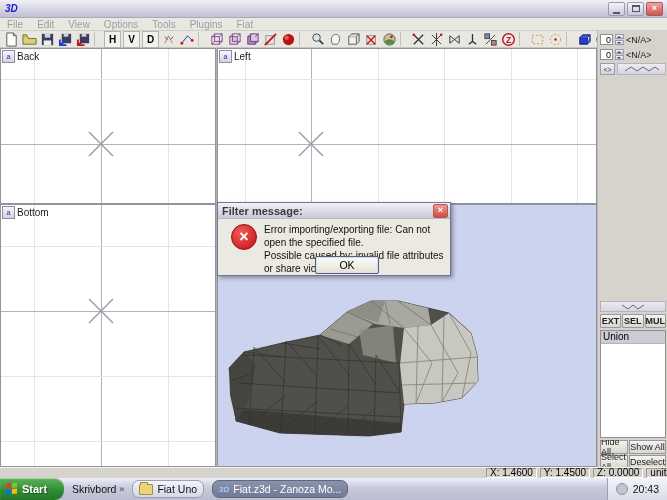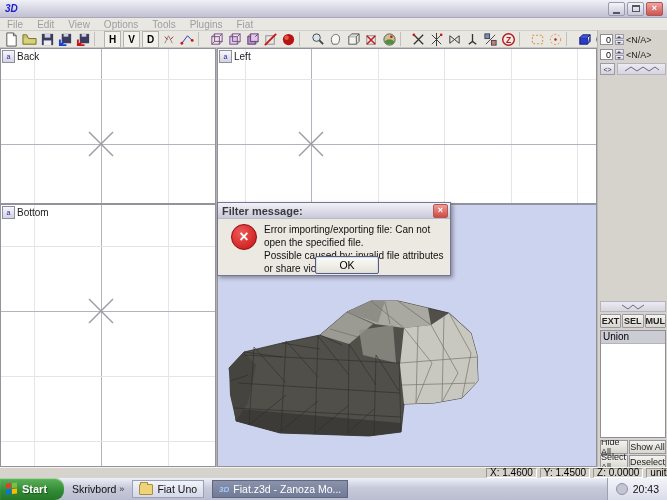--- a/index.html
+++ b/index.html
@@ -101,21 +101,21 @@
     background:linear-gradient(#eef0f8,#c6cada 45%,#b9bdcf);display:flex;align-items:center;}
   .startbtn{width:64px;height:22px;border-radius:0 9px 9px 0;
     background:linear-gradient(#5db25a,#2f8a34 60%,#257728);display:flex;align-items:center;gap:4px;
     padding-left:6px;box-sizing:border-box;box-shadow:inset 0 1px 1px rgba(255,255,255,.5);}
   .start-label{color:#fff;font-weight:bold;font-size:11px;text-shadow:1px 1px 1px rgba(0,0,0,.4);}
   .flag{width:12px;height:12px;display:grid;grid-template-columns:5px 5px;grid-template-rows:5px 5px;gap:1px;transform:skewY(-6deg);}
   .flag i{display:block;}
   .ql{display:flex;align-items:center;gap:3px;margin-left:8px;}
   .ql-label{font-size:10.5px;color:#111;}
   .ql-chev{font-size:9px;color:#333;}
-  .taskbtn{height:18px;margin-left:8px;border-radius:0;display:flex;align-items:center;gap:4px;
+  .taskbtn{height:18px;margin-left:8px;border-radius:7px;display:flex;align-items:center;gap:4px;
     padding:0 6px;box-sizing:border-box;border:1px solid #9aa0b5;
     background:linear-gradient(#f2f4fb,#d4d8e8);font-size:10.5px;color:#111;white-space:nowrap;}
   .taskbtn.active{background:linear-gradient(#8b93ab,#717a96);color:#fff;border-color:#5f6780;}
   .folder-ico{width:12px;height:9px;background:#efd37a;border:1px solid #a98f3a;border-radius:1px;position:relative;}
   .folder-ico::before{content:"";position:absolute;left:0;top:-3px;width:6px;height:2px;background:#efd37a;
     border:1px solid #a98f3a;border-bottom:none;border-radius:1px 1px 0 0;}
   .task-logo{font-weight:bold;font-style:italic;font-size:8px;color:#9ecbff;}
   .tray{margin-left:auto;height:22px;display:flex;align-items:center;gap:5px;padding:0 8px 0 8px;
     border-left:1px solid #9aa0b5;background:linear-gradient(#f3f4fa,#d9dce9);}
   .tray-ico{width:12px;height:12px;border-radius:50%;background:#c2c5d2;border:1px solid #8e92a2;box-sizing:border-box;}

